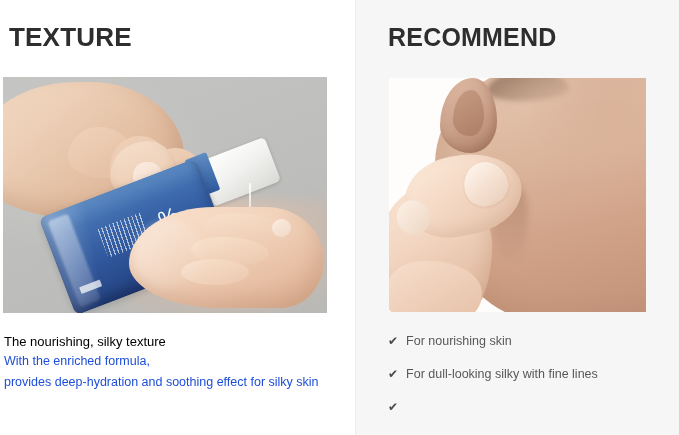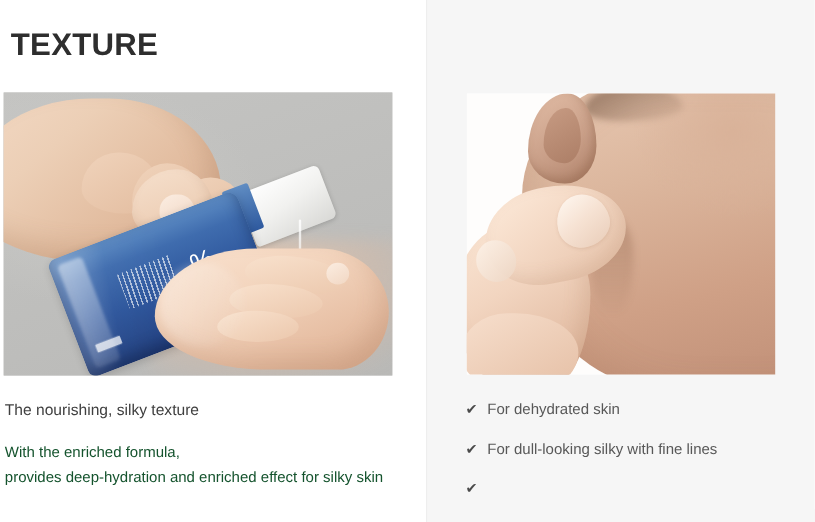--- a/index.html
+++ b/index.html
@@ -367,28 +367,27 @@
 
   
   .text-left {
     position: absolute;
     left: 4px;
     top: 333px;
     width: 340px;
   }
   .txt-lead {
     font-size: 13px;
-    color: #404040;
+    color: #000000;
     line-height: 18px;
-    margin-bottom: 16px;
     white-space: nowrap;
   }
   .txt-body {
     font-size: 12.5px;
-    color: #14532d;
+    color: #1d4ed8;
     line-height: 21px;
     white-space: nowrap;
   }
 
   
   .list-right {
     position: absolute;
     left: 32px;
     top: 333px;
     width: 285px;
@@ -454,49 +453,50 @@
         <div class="L-finger L-f2"></div>
         <div class="L-finger L-f3"></div>
         <div class="L-fingernail"></div>
         <div class="L-wrist-sheen"></div>
       </div>
     </div>
 
     <div class="text-left">
       <p class="txt-lead">The nourishing, silky texture</p>
       <p class="txt-body">With the enriched formula,</p>
-      <p class="txt-body">provides deep-hydration and enriched effect for silky skin</p>
+      <p class="txt-body">provides deep-hydration and soothing effect for silky skin</p>
     </div>
   </section>
 
   <div class="divider-vert"></div>
 
   <section class="panel-right">
 
+    <h2 class="heading heading-right">RECOMMEND</h2>
 
     <div class="img-frame-right">
       <div class="photoR">
         <div class="R-white"></div>
         <div class="R-skinmass"></div>
         <div class="R-hair"></div>
         <div class="R-ear"></div>
         <div class="R-ear-inner"></div>
         <div class="R-pinchshadow"></div>
         <div class="R-thumb"></div>
         <div class="R-lowfinger"></div>
         <div class="R-index"></div>
         <div class="R-nail"></div>
         <div class="R-nail2"></div>
       </div>
     </div>
 
     <ul class="list-right">
       <li class="rec-item">
         <span class="rec-check">✔</span>
-        <span class="rec-label">For dehydrated skin</span>
+        <span class="rec-label">For nourishing skin</span>
       </li>
       <li class="rec-item">
         <span class="rec-check">✔</span>
         <span class="rec-label">For dull-looking silky with fine lines</span>
       </li>
       <li class="rec-item">
         <span class="rec-check">✔</span>
       </li>
     </ul>
   </section>

